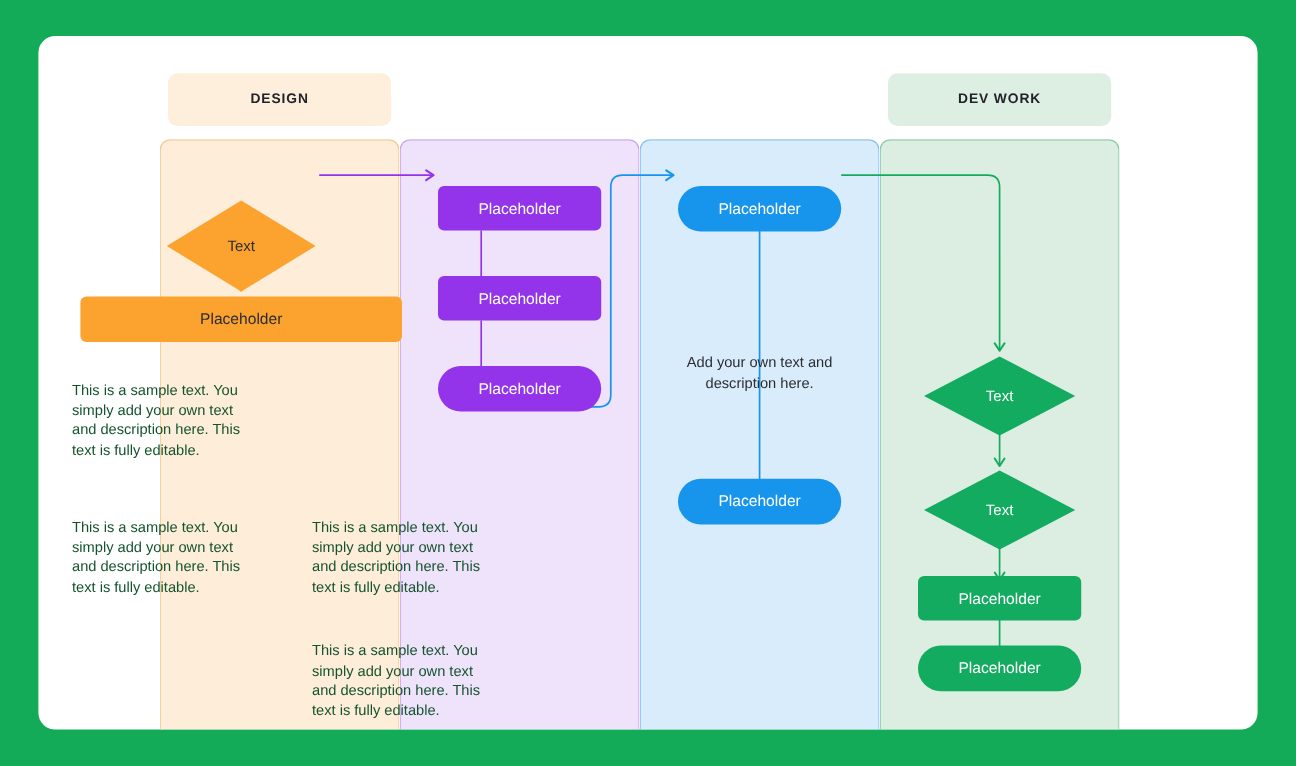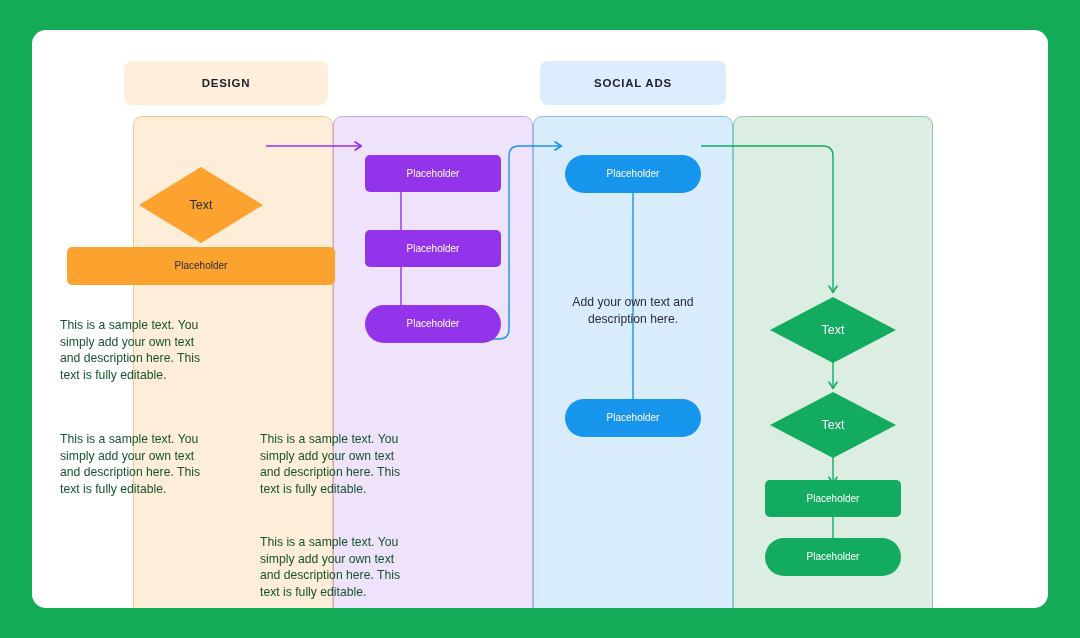--- a/index.html
+++ b/index.html
@@ -54,21 +54,21 @@
 
   
   .shape {
     position: absolute;
     display: flex;
     align-items: center;
     justify-content: center;
     text-align: center;
   }
   .shape-label {
-    font-size: 10px;
+    font-size: 13px;
     line-height: 1.2;
     white-space: nowrap;
   }
   .rect   { border-radius: 5px; }
   .pill   { border-radius: 999px; }
   .diamond-wrap { position: absolute; }
   .diamond-wrap svg { display: block; }
   .diamond-text {
     position: absolute;
     left: 0; top: 0; width: 100%; height: 100%;
@@ -99,25 +99,25 @@
     color: #2c2c33;
     text-align: center;
   }
 </style>
 </head>
 <body>
 
 <div id="canvas">
   <div id="card">
 
-    <div class="hdr" style="left:92px; width:204px; background:#FDEFDC;">
+    <div class="hdr" style="left:108px; width:186px; background:#FDEFDC;">
       <span class="hdr-label">DESIGN</span>
     </div>
-    <div class="hdr" style="left:508px; width:186px; background:#DCEEFD;">
-      <span class="hdr-label">SOCIAL ADS</span>
+    <div class="hdr" style="left:708px; width:186px; background:#DDEFE2;">
+      <span class="hdr-label">DEV WORK</span>
     </div>
 
     <div class="band" style="left:101px; width:200px; background:#FDEDD9; border-color:#F3C98C;"></div>
     <div class="band" style="left:301px; width:200px; background:#EFE2FB; border-color:#C9A3F2;"></div>
     <div class="band" style="left:501px; width:200px; background:#D9ECFB; border-color:#82C2F0;"></div>
     <div class="band" style="left:701px; width:200px; background:#DBEEE1; border-color:#8CC9A6;"></div>
 
     <svg id="connectors" viewBox="0 0 1016 578">
       <defs>
         <marker id="ah-orange" markerWidth="9" markerHeight="9" refX="5.2" refY="4.5" orient="auto" markerUnits="strokeWidth">

